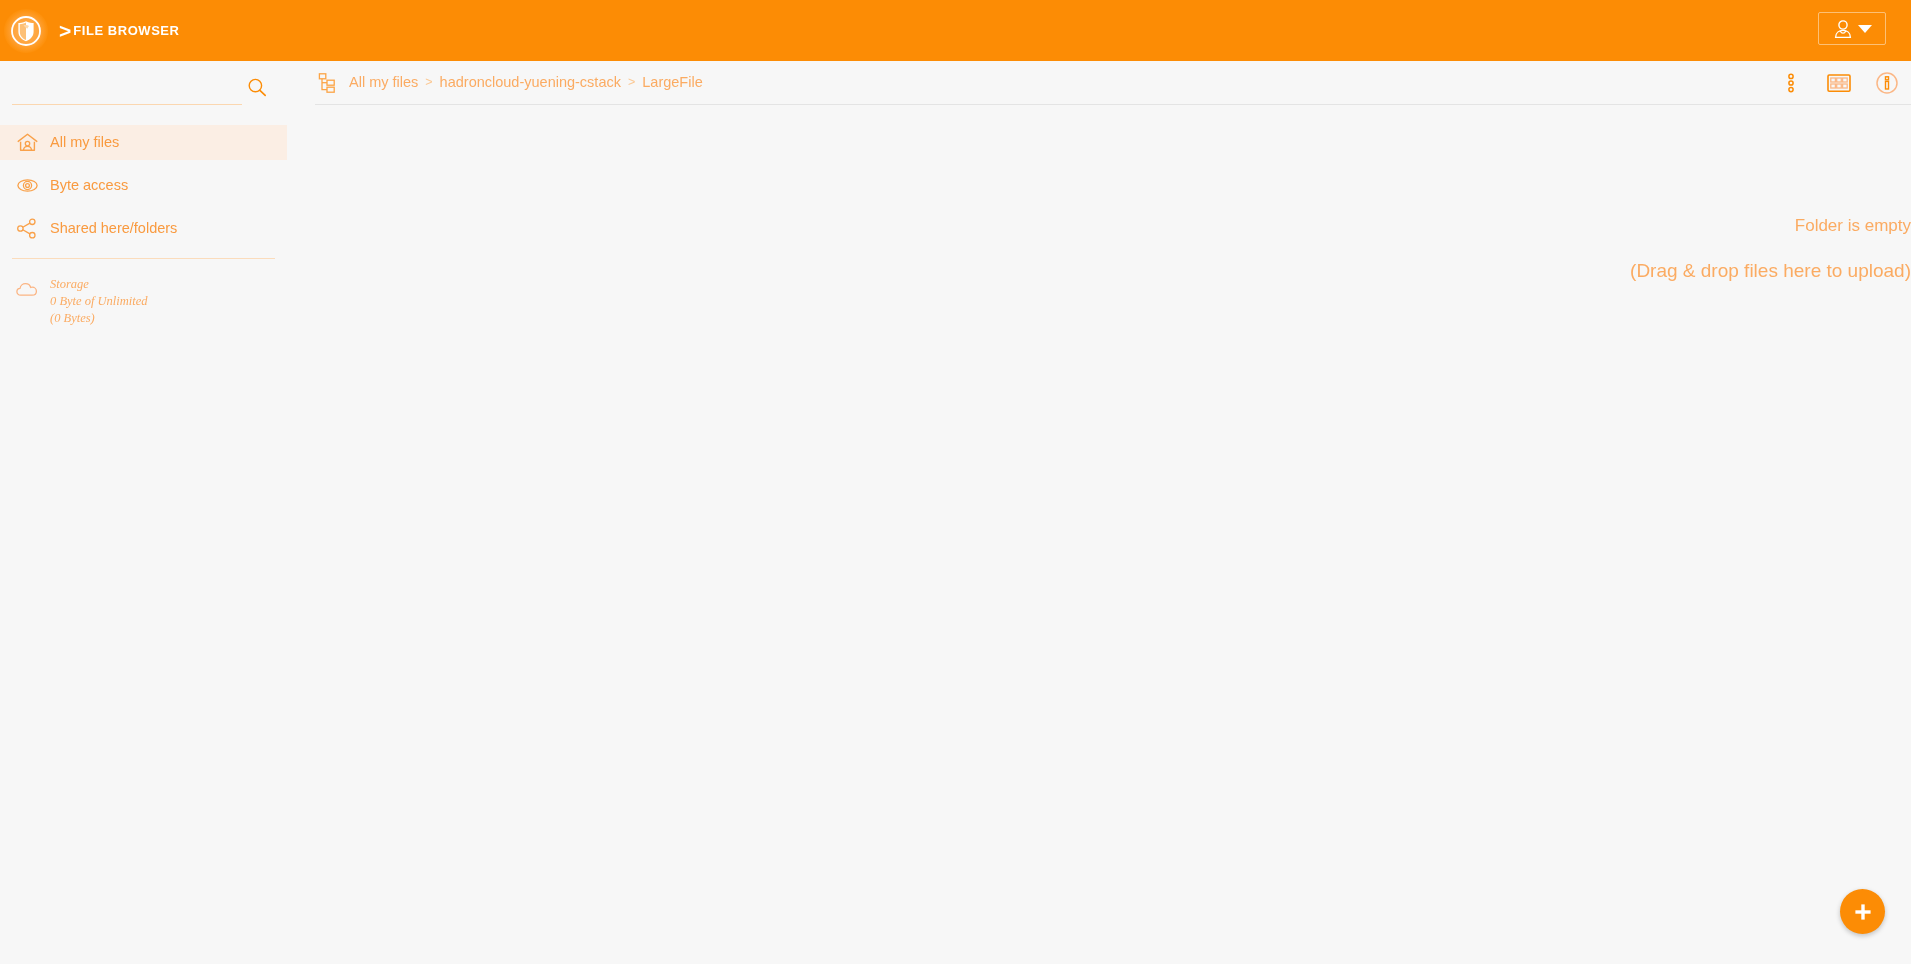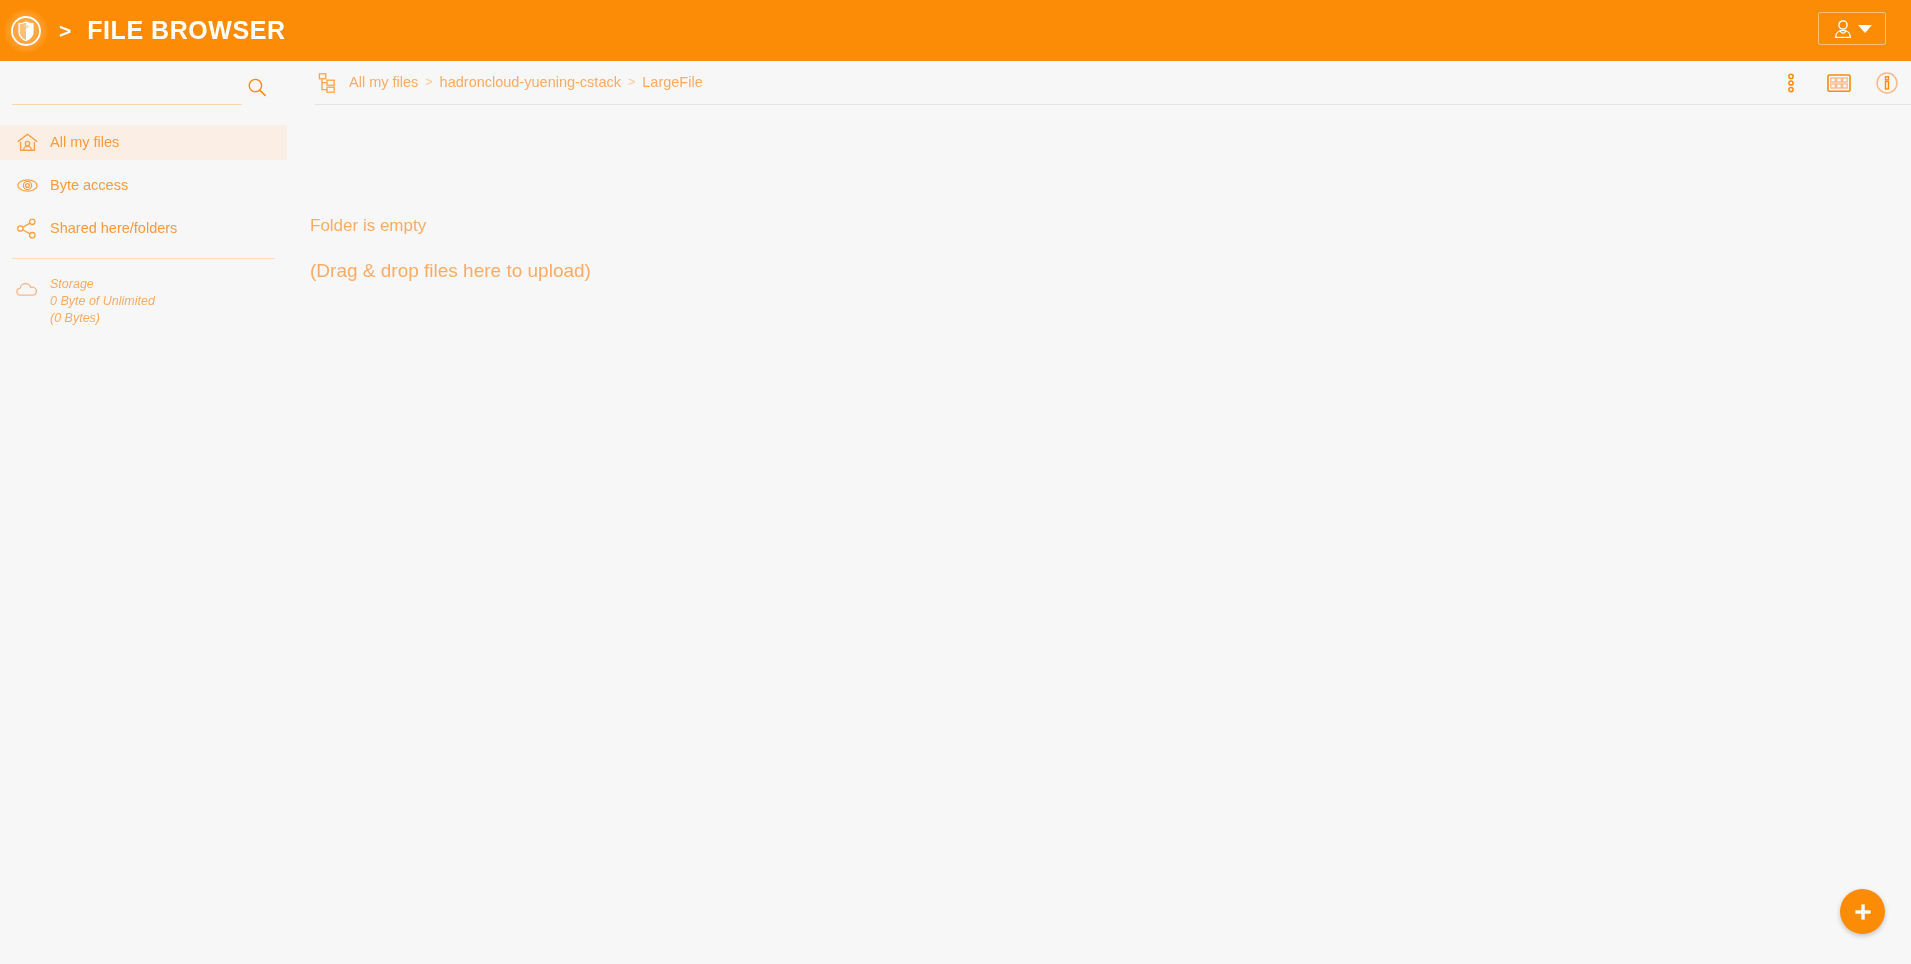--- a/index.html
+++ b/index.html
@@ -50,22 +50,22 @@
 
   .header-chevron {
     margin-left: 10px;
     font-size: 21px;
     font-weight: bold;
     color: #ffffff;
     line-height: 1;
   }
 
   .header-title {
-    margin-left: 16px;
-    font-size: 25px;
+    margin-left: 2px;
+    font-size: 13px;
     font-weight: bold;
     letter-spacing: 0.55px;
     color: #ffffff;
     line-height: 1;
     text-align: right;
   }
 
   .account-btn {
     position: absolute;
     right: 25px;
@@ -180,21 +180,21 @@
     padding-top: 4px;
   }
 
   .storage-text {
     font-style: italic;
     font-size: 12.5px;
     line-height: 17px;
     color: #fba css;
   }
 
-  .storage-text div { color: #fbab62; }
+  .storage-text div { color: #fbab62; font-family: Liberation Serif, serif; }
 
   
   .crumb-bar {
     position: absolute;
     top: 61px;
     left: 310px;
     width: 1601px;
     height: 44px;
   }
 
@@ -265,21 +265,21 @@
     left: 310px;
     width: 1601px;
     height: 859px;
   }
 
   .empty-wrap {
     position: absolute;
     top: 112px;
     left: 0;
     width: 1601px;
-    text-align: left;
+    text-align: right;
   }
 
   .empty-title {
     font-size: 17px;
     color: #fbab62;
     line-height: 1;
   }
 
   .empty-sub {
     margin-top: 27px;

